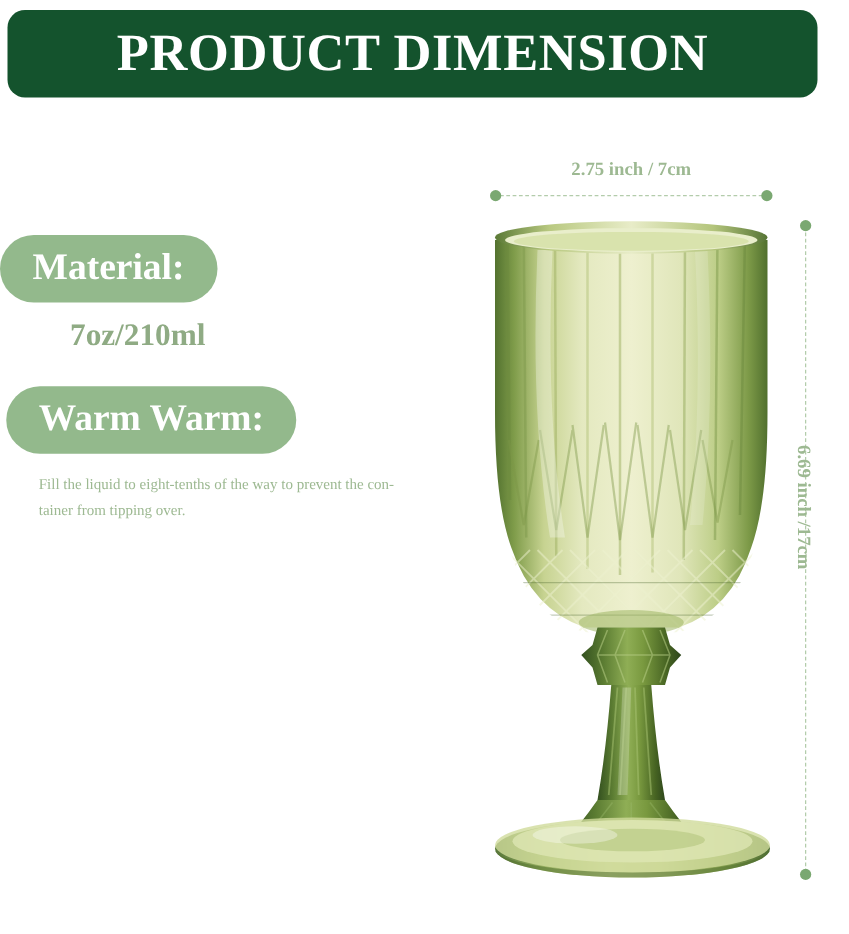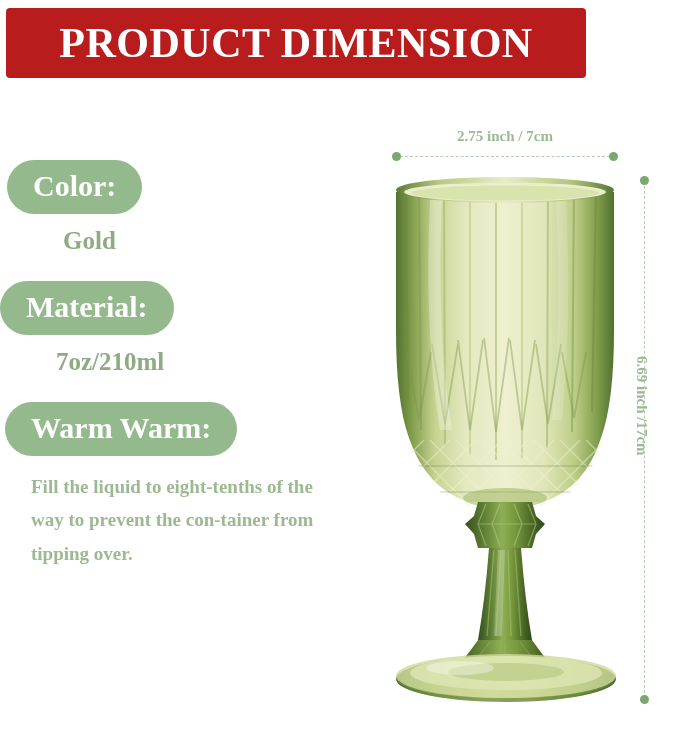--- a/index.html
+++ b/index.html
@@ -15,24 +15,24 @@
     overflow: hidden;
     font-family: "Liberation Serif", "DejaVu Serif", serif;
     -webkit-font-smoothing: antialiased;
   }
 
   
   .header-banner {
     position: absolute;
     left: 6px;
     top: 8px;
-    width: 580px;
+    width: 648px;
     height: 70px;
-    background: #b91c1c;
-    border-radius: 4px;
+    background: #14532d;
+    border-radius: 14px;
     display: flex;
     align-items: center;
     justify-content: center;
   }
   .header-title {
     color: #ffffff;
     font-size: 42px;
     font-weight: 700;
     letter-spacing: 0.5px;
     line-height: 1;
@@ -72,22 +72,22 @@
   .spec-block.color-block    { margin-left: 7px; }
   .spec-block.capacity-block { margin-left: 0px;  margin-top: 28px; }
   .spec-block.material-block { margin-left: 7px;  margin-top: 28px; }
   .spec-block.tips-block     { margin-left: 5px;  margin-top: 28px; }
 
   .spec-block.capacity-block .spec-value { }
   .spec-block.material-block .spec-value { padding-left: 50px; }
 
   .tips-text {
     color: #9db992;
-    font-size: 19px;
-    font-weight: 700;
+    font-size: 12px;
+    font-weight: 400;
     line-height: 1.75;
     padding: 14px 0 0 26px;
     width: 300px;
   }
 
   
   .product-area {
     position: absolute;
     left: 0;
     top: 0;
@@ -316,24 +316,20 @@
     <ellipse cx="506" cy="676" rx="110" ry="22" fill="#cfdb9b" opacity="0.8"></ellipse>
     <ellipse cx="506" cy="673" rx="96" ry="17" fill="#dfe7b5" opacity="0.75"></ellipse>
     <ellipse cx="506" cy="672" rx="58" ry="9" fill="#b9cb84" opacity="0.7"></ellipse>
     <path d="M396,679 a110,23 0 0 0 220,0 a110,19 0 0 1 -220,0 Z" fill="#51702e" opacity="0.55"></path>
     <ellipse cx="460" cy="668" rx="34" ry="7" fill="#ffffff" opacity="0.35"></ellipse>
   </svg>
 </div>
 
 <div class="spec-column">
 
-  <div class="spec-block color-block">
-    <div class="spec-pill">Color:</div>
-    <div class="spec-value">Gold</div>
-  </div>
 
   <div class="spec-block capacity-block">
     <div class="spec-pill">Material:</div>
     <div class="spec-value">7oz/210ml</div>
   </div>
 
 
   <div class="spec-block tips-block">
     <div class="spec-pill">Warm Warm:</div>
     <div class="tips-text">Fill the liquid to eight-tenths of the way to prevent the con-tainer from tipping over.</div>

